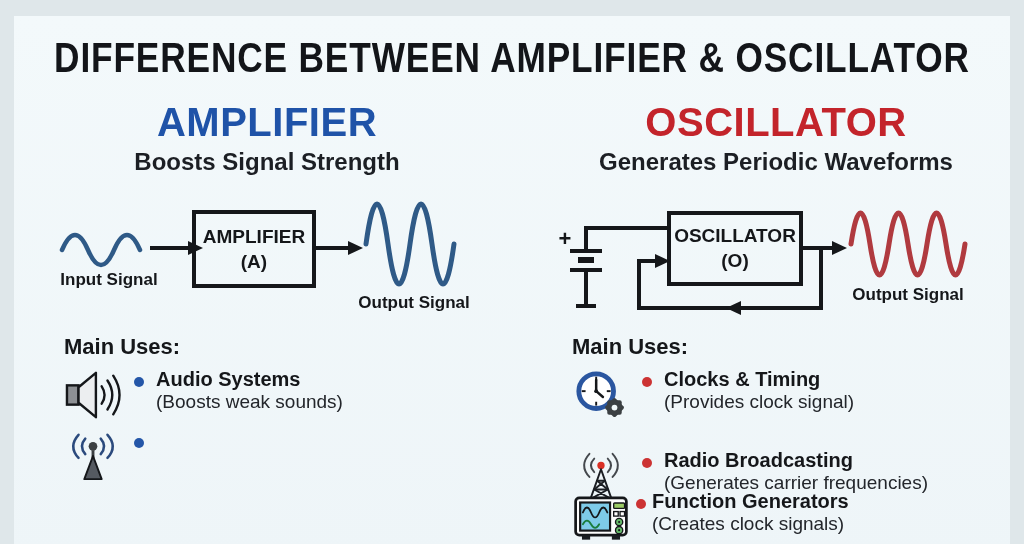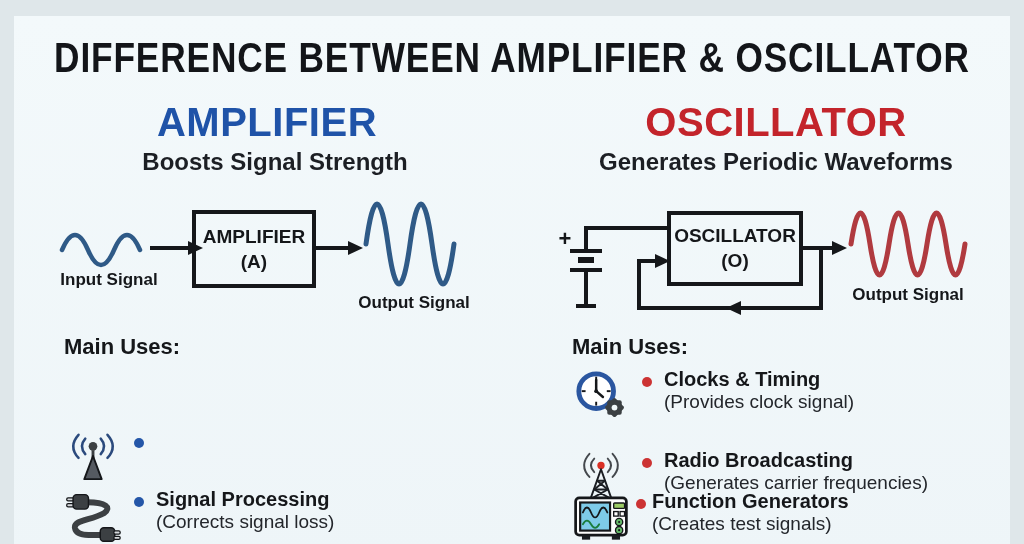--- a/index.html
+++ b/index.html
@@ -8,21 +8,21 @@
           background:linear-gradient(180deg,#f3f9fb 0%,#eef5f8 100%);color:#15171a;}
 
   .page-title{position:absolute;top:18px;left:50%;transform:translateX(-50%) scaleX(0.84);
               transform-origin:center;white-space:nowrap;font-size:42px;font-weight:bold;
               letter-spacing:1px;color:#131519;}
 
   .col-head{position:absolute;top:84px;text-align:center;font-size:40px;font-weight:bold;letter-spacing:.5px;}
   .col-head.left{left:0;width:506px;color:#1f53a8;}
   .col-head.right{left:512px;width:500px;color:#c3242b;}
   .col-sub{position:absolute;top:132px;text-align:center;font-size:24px;font-weight:bold;color:#1c1f24;}
-  .col-sub.left{left:8px;width:506px;}
+  .col-sub.left{left:0;width:506px;}
   .col-sub.right{left:512px;width:500px;}
 
   .diagram{position:absolute;}
   .diagram.left{left:28px;top:172px;}
   .diagram.right{left:540px;top:172px;}
   .diagram text{font-family:"Liberation Sans","DejaVu Sans",sans-serif;}
 
   .uses-head{position:absolute;font-size:22px;font-weight:bold;color:#15171a;}
   .uses-head.left{left:50px;top:318px;}
   .uses-head.right{left:558px;top:318px;}
@@ -80,50 +80,48 @@
     <path d="M267,60 V120 H85 V73 H101" fill="none" stroke="#15171a" stroke-width="4"></path>
     <polygon points="187,113 172,120 187,127" fill="#15171a"></polygon>
     <polygon points="101,66 116,73 101,80" fill="#15171a"></polygon>
     <path d="M297,56 q9.5,-62 19,0 t19,0 t19,0 t19,0 t19,0 t19,0" fill="none" stroke="#b03a3f" stroke-width="5" stroke-linecap="round"></path>
     <text x="354" y="112" text-anchor="middle" font-size="17" font-weight="bold" fill="#15171a">Output Signal</text>
   </svg>
 
   <div class="uses-head left">Main Uses:</div>
   <div class="uses-head right">Main Uses:</div>
 
+  <div class="use-row" style="left:50px;top:352px;">
+    <svg class="use-icon" viewBox="0 0 60 56">
+      <rect x="3" y="18" width="12" height="20" fill="#8d9094" stroke="#15171a" stroke-width="2.5"></rect>
+      <path d="M15,20 L33,5 V51 L15,36 Z" fill="#eceef0" stroke="#15171a" stroke-width="2.5" stroke-linejoin="round"></path>
+      <path d="M39,19 q6,9 0,18" fill="none" stroke="#15171a" stroke-width="2.5" stroke-linecap="round"></path>
+      <path d="M45,13 q10,15 0,30" fill="none" stroke="#15171a" stroke-width="2.5" stroke-linecap="round"></path>
+      <path d="M51,8 q13,20 0,40" fill="none" stroke="#15171a" stroke-width="2.5" stroke-linecap="round"></path>
+    </svg>
+    <span class="bullet blue"></span>
+    <div class="use-text">
+      <div class="use-title">Audio Systems</div>
+      <div class="use-sub">(Boosts weak sounds)</div>
+    </div>
+  </div>
 
   <div class="use-row" style="left:50px;top:413px;">
     <svg class="use-icon" viewBox="0 0 60 56">
       <circle cx="30" cy="18" r="4.5" fill="#3c4043"></circle>
       <line x1="30" y1="22" x2="30" y2="30" stroke="#3c4043" stroke-width="3"></line>
       <path d="M30,28 L39,52 H21 Z" fill="#555a61" stroke="#15171a" stroke-width="2" stroke-linejoin="round"></path>
       <path d="M22,10 q-7,8 0,16" fill="none" stroke="#2b4a7d" stroke-width="2.6" stroke-linecap="round"></path>
       <path d="M15,6 q-11,12 0,24" fill="none" stroke="#2b4a7d" stroke-width="2.6" stroke-linecap="round"></path>
       <path d="M38,10 q7,8 0,16" fill="none" stroke="#2b4a7d" stroke-width="2.6" stroke-linecap="round"></path>
       <path d="M45,6 q11,12 0,24" fill="none" stroke="#2b4a7d" stroke-width="2.6" stroke-linecap="round"></path>
     </svg>
     <span class="bullet blue"></span>
   </div>
 
-  <div class="use-row" style="left:50px;top:472px;">
-    <svg class="use-icon" viewBox="0 0 64 56">
-      <path d="M26,14 C46,14 53,20 44,26 C30,34 11,33 12,42 C13,48 20,50 27,50 H42" fill="none" stroke="#3c4043" stroke-width="6.5" stroke-linecap="round"></path>
-      <rect x="3" y="9" width="8" height="3.5" rx="1.5" fill="#d7dadd" stroke="#15171a" stroke-width="1.4"></rect>
-      <rect x="3" y="15.5" width="8" height="3.5" rx="1.5" fill="#d7dadd" stroke="#15171a" stroke-width="1.4"></rect>
-      <rect x="10" y="5.5" width="17" height="16" rx="4" fill="#3c4043" stroke="#15171a" stroke-width="1.6"></rect>
-      <rect x="40" y="42" width="16" height="15" rx="4" fill="#3c4043" stroke="#15171a" stroke-width="1.6"></rect>
-      <rect x="55" y="45.5" width="7" height="3.5" rx="1.5" fill="#d7dadd" stroke="#15171a" stroke-width="1.4"></rect>
-      <rect x="55" y="51.5" width="7" height="3.5" rx="1.5" fill="#d7dadd" stroke="#15171a" stroke-width="1.4"></rect>
-    </svg>
-    <span class="bullet blue"></span>
-    <div class="use-text">
-      <div class="use-title">Signal Processing</div>
-      <div class="use-sub">(Corrects signal loss)</div>
-    </div>
-  </div>
 
   <div class="use-row" style="left:558px;top:352px;">
     <svg class="use-icon" viewBox="0 0 60 56">
       <circle cx="25" cy="24" r="18" fill="#ffffff" stroke="#2a56a0" stroke-width="5"></circle>
       <line x1="25" y1="9" x2="25" y2="13" stroke="#15171a" stroke-width="2"></line>
       <line x1="25" y1="35" x2="25" y2="39" stroke="#15171a" stroke-width="2"></line>
       <line x1="10" y1="24" x2="14" y2="24" stroke="#15171a" stroke-width="2"></line>
       <line x1="36" y1="24" x2="40" y2="24" stroke="#15171a" stroke-width="2"></line>
       <line x1="25" y1="24" x2="25" y2="12.5" stroke="#15171a" stroke-width="2.6" stroke-linecap="round"></line>
       <line x1="25" y1="24" x2="32" y2="30" stroke="#15171a" stroke-width="2.6" stroke-linecap="round"></line>
@@ -174,17 +172,17 @@
       <circle cx="52" cy="33.5" r="4" fill="#66bb6a" stroke="#15171a" stroke-width="1.5"></circle>
       <circle cx="52" cy="42.5" r="4" fill="#66bb6a" stroke="#15171a" stroke-width="1.5"></circle>
       <circle cx="52" cy="33.5" r="1.2" fill="#15171a"></circle>
       <circle cx="52" cy="42.5" r="1.2" fill="#15171a"></circle>
       <rect x="11" y="48" width="9" height="5" fill="#1a1d22"></rect>
       <rect x="44" y="48" width="9" height="5" fill="#1a1d22"></rect>
     </svg>
     <span class="bullet red"></span>
     <div class="use-text">
       <div class="use-title">Function Generators</div>
-      <div class="use-sub">(Creates test signals)</div>
+      <div class="use-sub">(Creates clock signals)</div>
     </div>
   </div>
 
 </div>
 
 </body></html>

